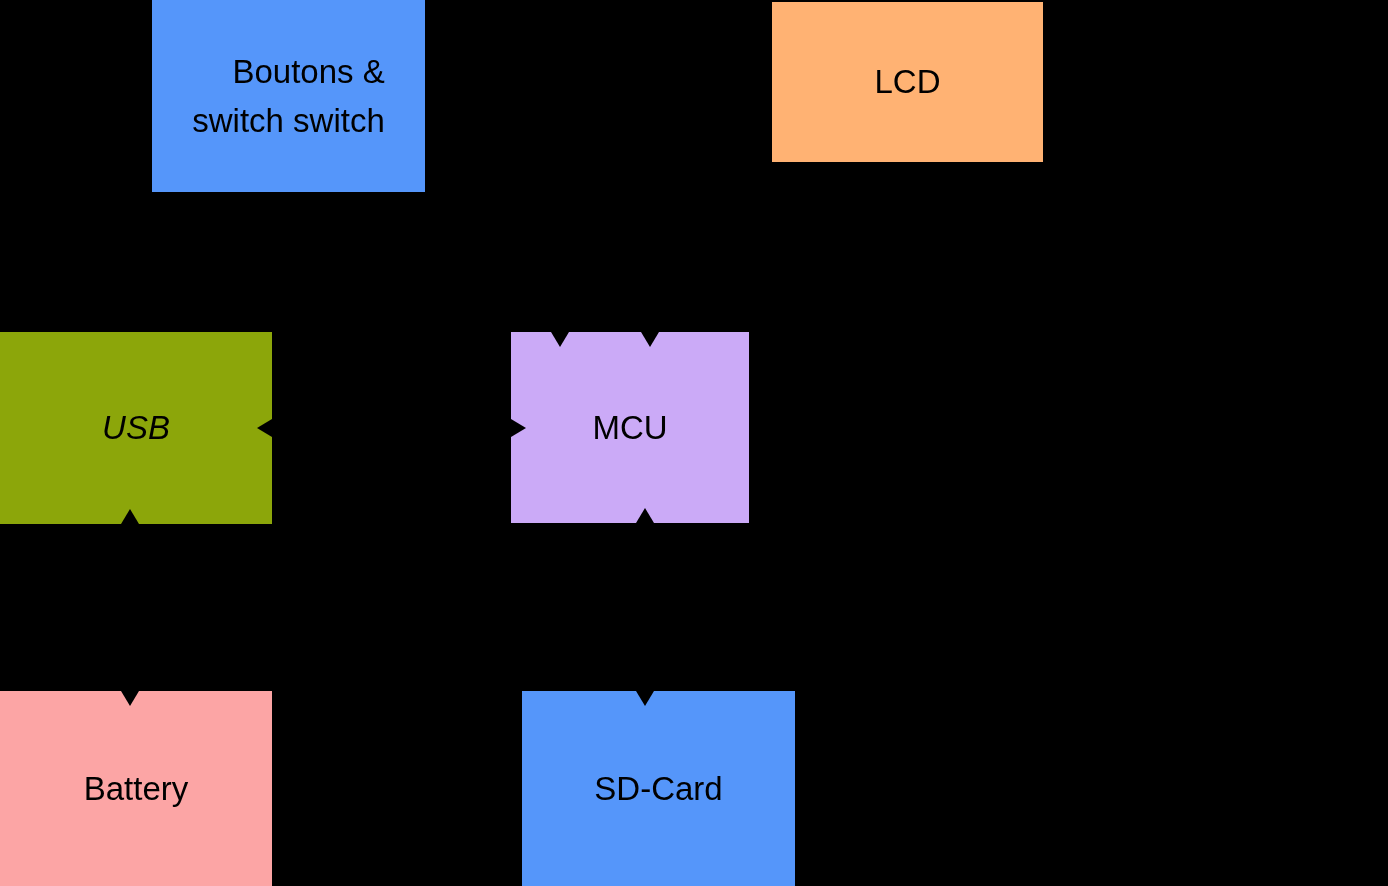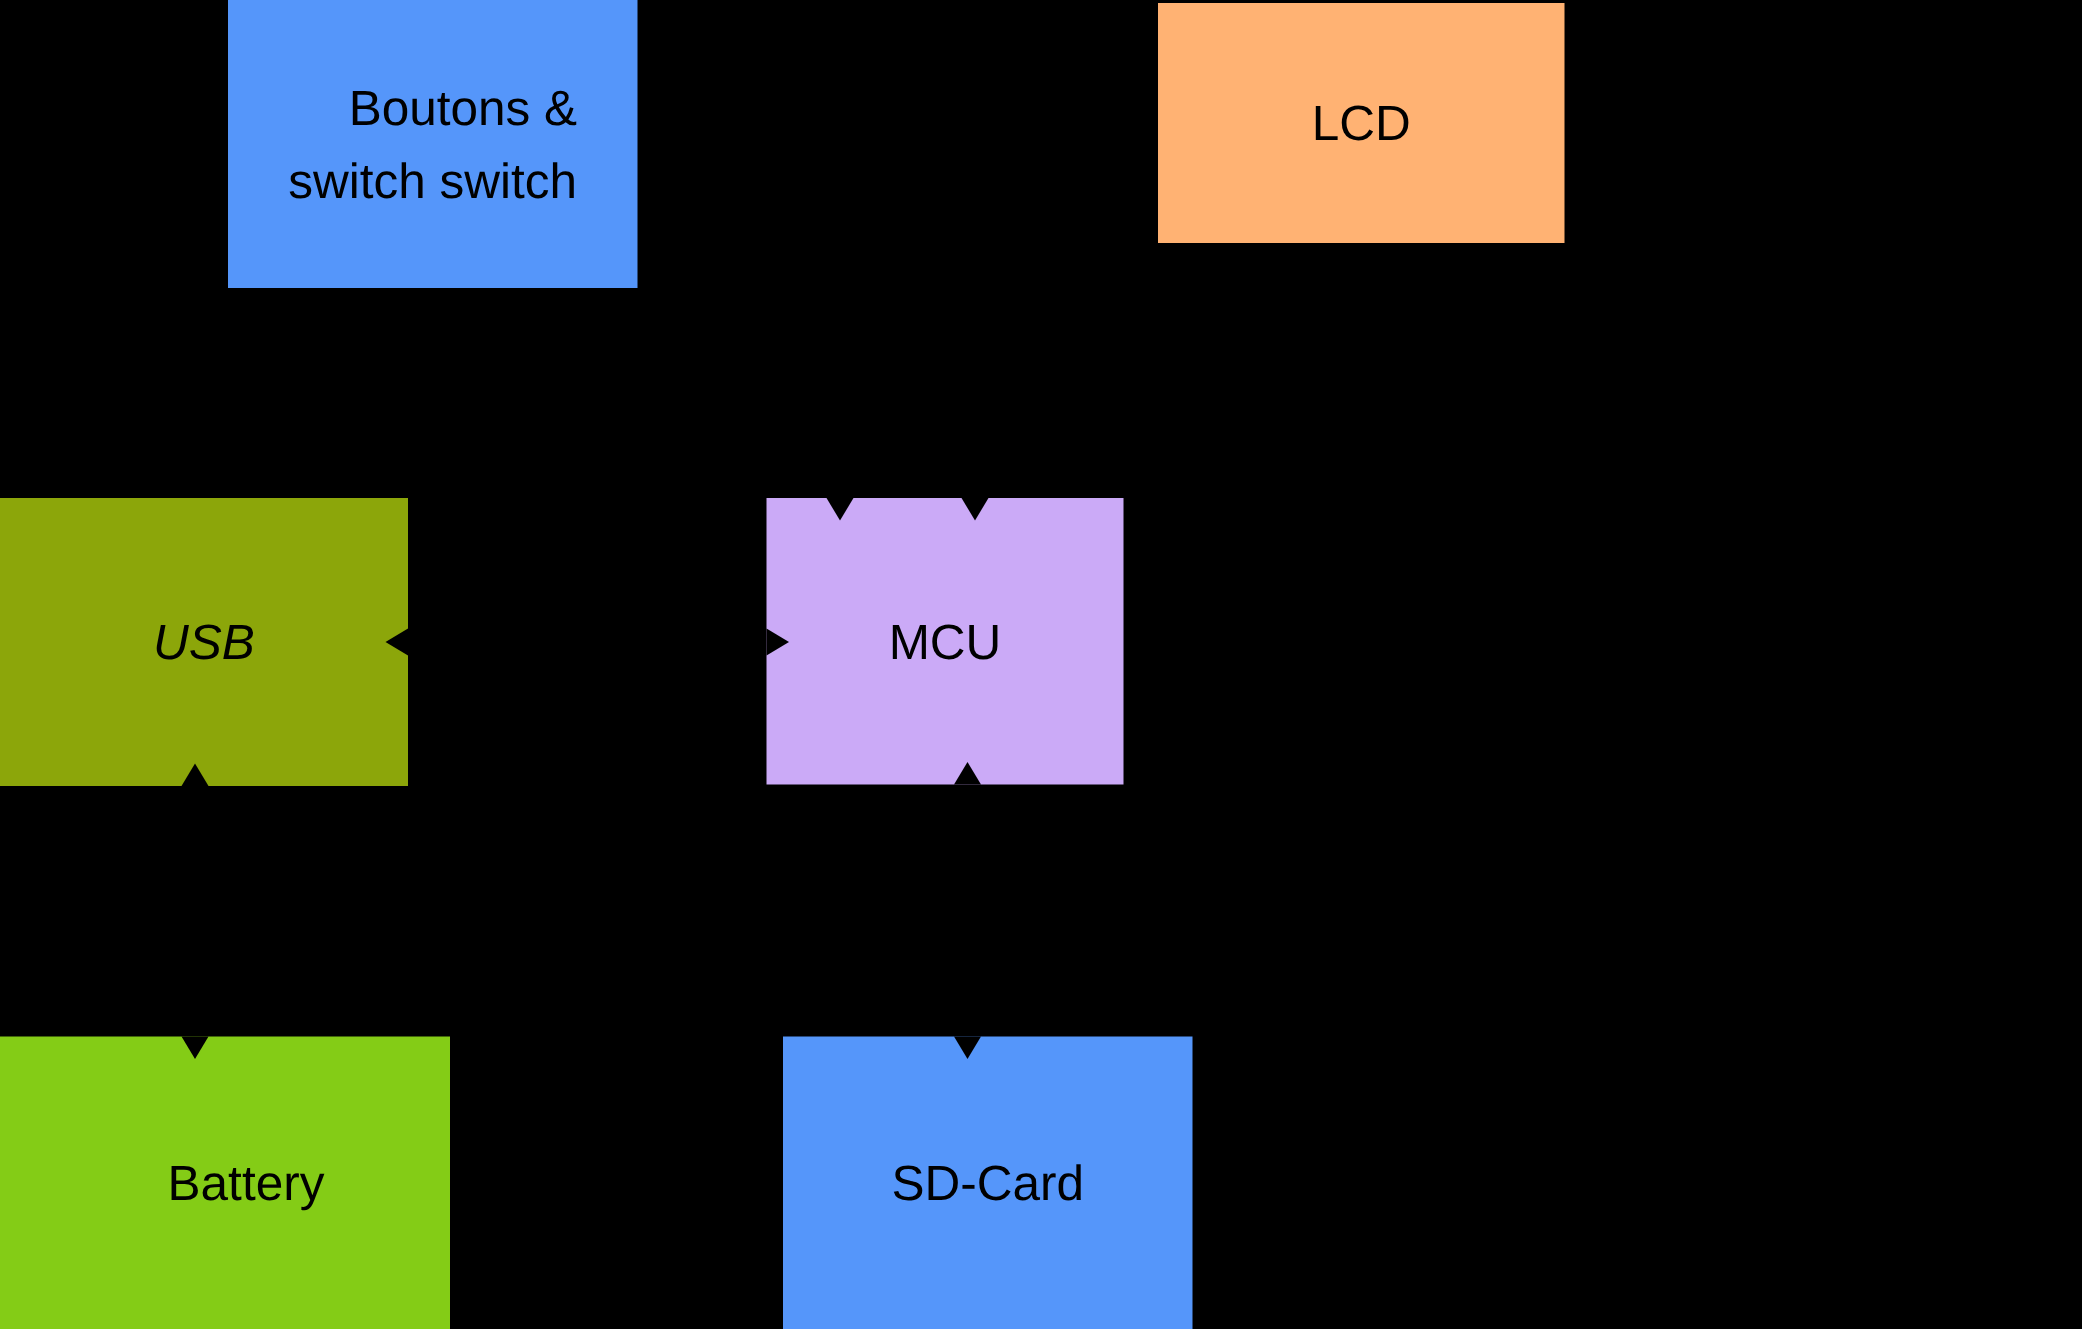--- a/index.html
+++ b/index.html
@@ -80,21 +80,21 @@
     </div>
   </div>
 
   <div class="node node-mcu" style="background-color: rgb(203, 170, 247);">
     <div class="label">
       <span>MCU</span>
     </div>
   </div>
 
 
-  <div class="node node-battery" style="background-color: #84cc16; padding-left: 28px;">
+  <div class="node node-battery" style="background-color: #fca5a5;">
     <div class="label">
       <span>Battery</span>
     </div>
   </div>
 
   <div class="node node-sdcard" style="background-color: rgb(85, 150, 250);">
     <div class="label">
       <span>SD-Card</span>
     </div>
   </div>

